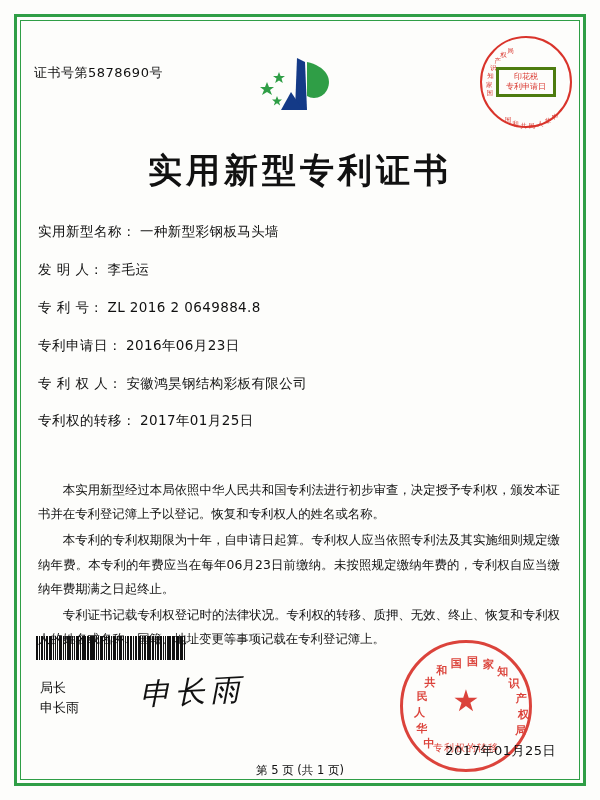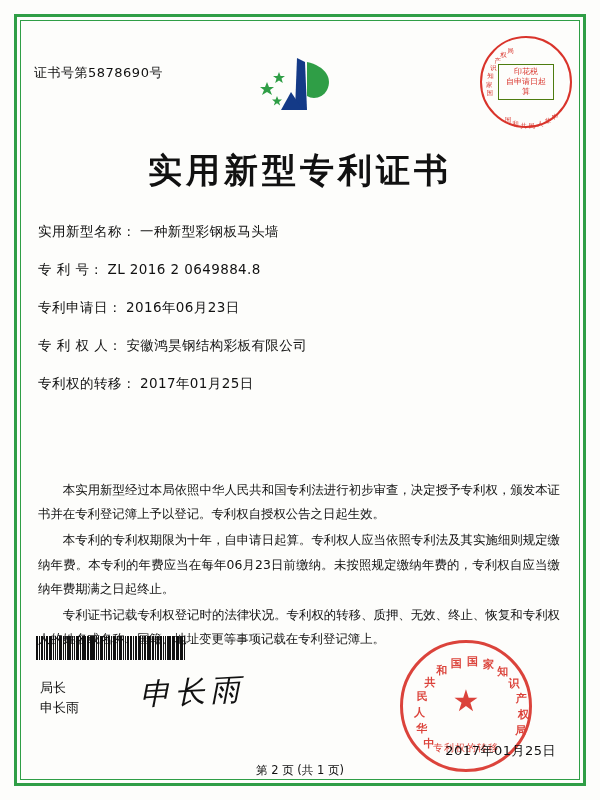--- a/index.html
+++ b/index.html
@@ -93,21 +93,21 @@
     top: 50%;
     font-size: 6.5px;
     transform-origin: 0 0;
     white-space: nowrap;
   }
   .stamp-top .inner-box {
     position: absolute;
     left: 50%;
     top: 50%;
     transform: translate(-50%, -50%);
-    border: 1px solid #4d7c0f;
+    border: 3px solid #4d7c0f;
     padding: 2px 4px;
     font-size: 8px;
     line-height: 1.25;
     text-align: center;
     width: 46px;
   }
 
   .title {
     position: absolute;
     left: 0;
@@ -294,51 +294,55 @@
       <span style="transform: rotate(140deg) translate(0,-40px) rotate(-140deg)">中</span>
       <span style="transform: rotate(152deg) translate(0,-40px) rotate(-152deg)">华</span>
       <span style="transform: rotate(164deg) translate(0,-40px) rotate(-164deg)">人</span>
       <span style="transform: rotate(176deg) translate(0,-40px) rotate(-176deg)">民</span>
       <span style="transform: rotate(188deg) translate(0,-40px) rotate(-188deg)">共</span>
       <span style="transform: rotate(200deg) translate(0,-40px) rotate(-200deg)">和</span>
       <span style="transform: rotate(212deg) translate(0,-40px) rotate(-212deg)">国</span>
     </div>
     <div class="inner-box">
       <div>印花税</div>
-      <div>自申请日起算</div>
+      <div>专利申请日</div>
     </div>
   </div>
 
   <div class="title">实用新型专利证书</div>
 
   <div class="fields">
     <div class="field-row">
       <span class="field-label">实用新型名称：</span>
       <span class="field-value">一种新型彩钢板马头墙</span>
     </div>
     <div class="field-row">
+      <span class="field-label">发 明 人：</span>
+      <span class="field-value">李毛运</span>
+    </div>
+    <div class="field-row">
       <span class="field-label">专 利 号：</span>
       <span class="field-value">ZL 2016 2 0649884.8</span>
     </div>
     <div class="field-row">
       <span class="field-label">专利申请日：</span>
       <span class="field-value">2016年06月23日</span>
     </div>
     <div class="field-row">
       <span class="field-label">专 利 权 人：</span>
       <span class="field-value">安徽鸿昊钢结构彩板有限公司</span>
     </div>
     <div class="field-row">
       <span class="field-label">专利权的转移：</span>
       <span class="field-value">2017年01月25日</span>
     </div>
   </div>
 
   <div class="paragraphs">
-    <p>本实用新型经过本局依照中华人民共和国专利法进行初步审查，决定授予专利权，颁发本证书并在专利登记簿上予以登记。专利权自授权公告之日起生效。</p>
+    <p>本实用新型经过本局依照中华人民共和国专利法进行初步审查，决定授予专利权，颁发本证书并在专利登记簿上予以登记。恢复和专利权人的姓名或名称。</p>
     <p>本专利的专利权期限为十年，自申请日起算。专利权人应当依照专利法及其实施细则规定缴纳年费。本专利的年费应当在每年06月23日前缴纳。未按照规定缴纳年费的，专利权自应当缴纳年费期满之日起终止。</p>
     <p>专利证书记载专利权登记时的法律状况。专利权的转移、质押、无效、终止、恢复和专利权人的姓名或名称、国籍、地址变更等事项记载在专利登记簿上。</p>
   </div>
 
   <div class="barcode">
     <i style="width:2px"></i>
       <i style="width:1px"></i>
       <i style="width:3px"></i>
       <i style="width:1px"></i>
     <i style="width:2px"></i>
@@ -418,15 +422,15 @@
       <span style="transform: rotate(73deg) translate(0,-52px) rotate(-73deg)">产</span>
       <span style="transform: rotate(91deg) translate(0,-52px) rotate(-91deg)">权</span>
       <span style="transform: rotate(109deg) translate(0,-52px) rotate(-109deg)">局</span>
     </div>
     <div class="star">★</div>
     <div class="bottom-text">专利权的转移</div>
   </div>
 
   <div class="issue-date">2017年01月25日</div>
 
-  <div class="page-footer">第 2 页 (共 1 页)</div>
+  <div class="page-footer">第 5 页 (共 1 页)</div>
 
 </div>
 
 </body></html>

